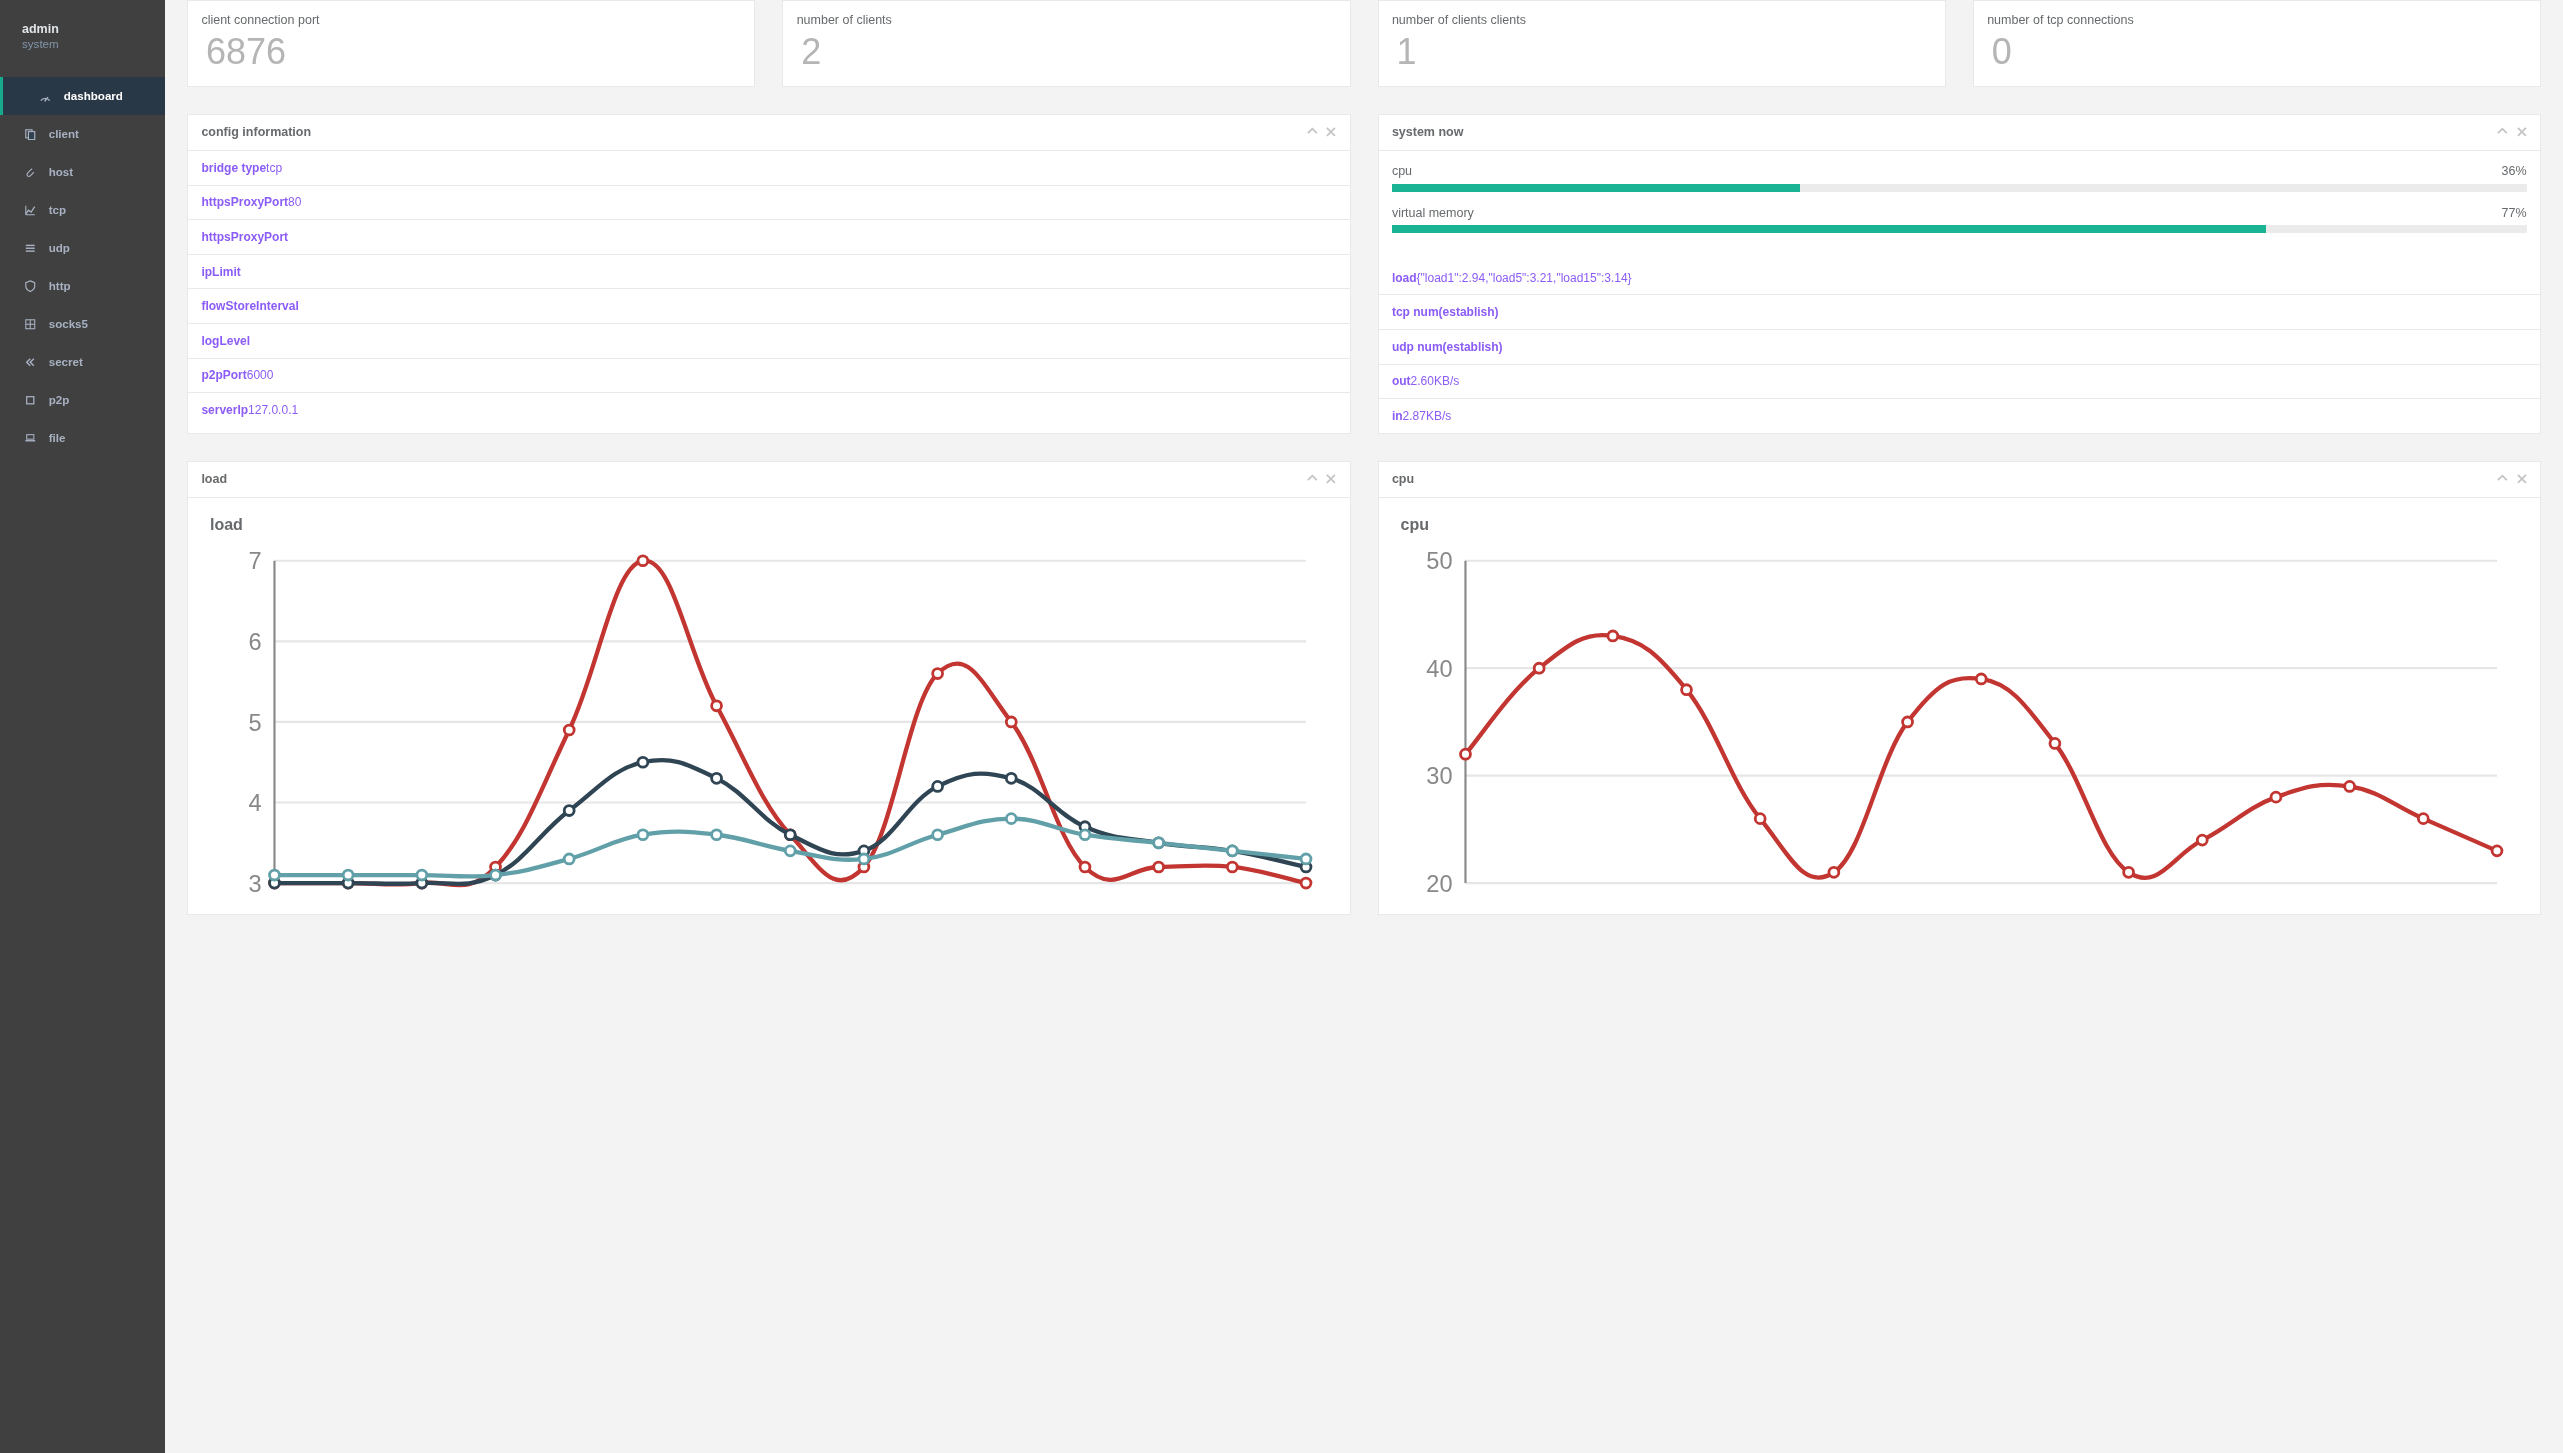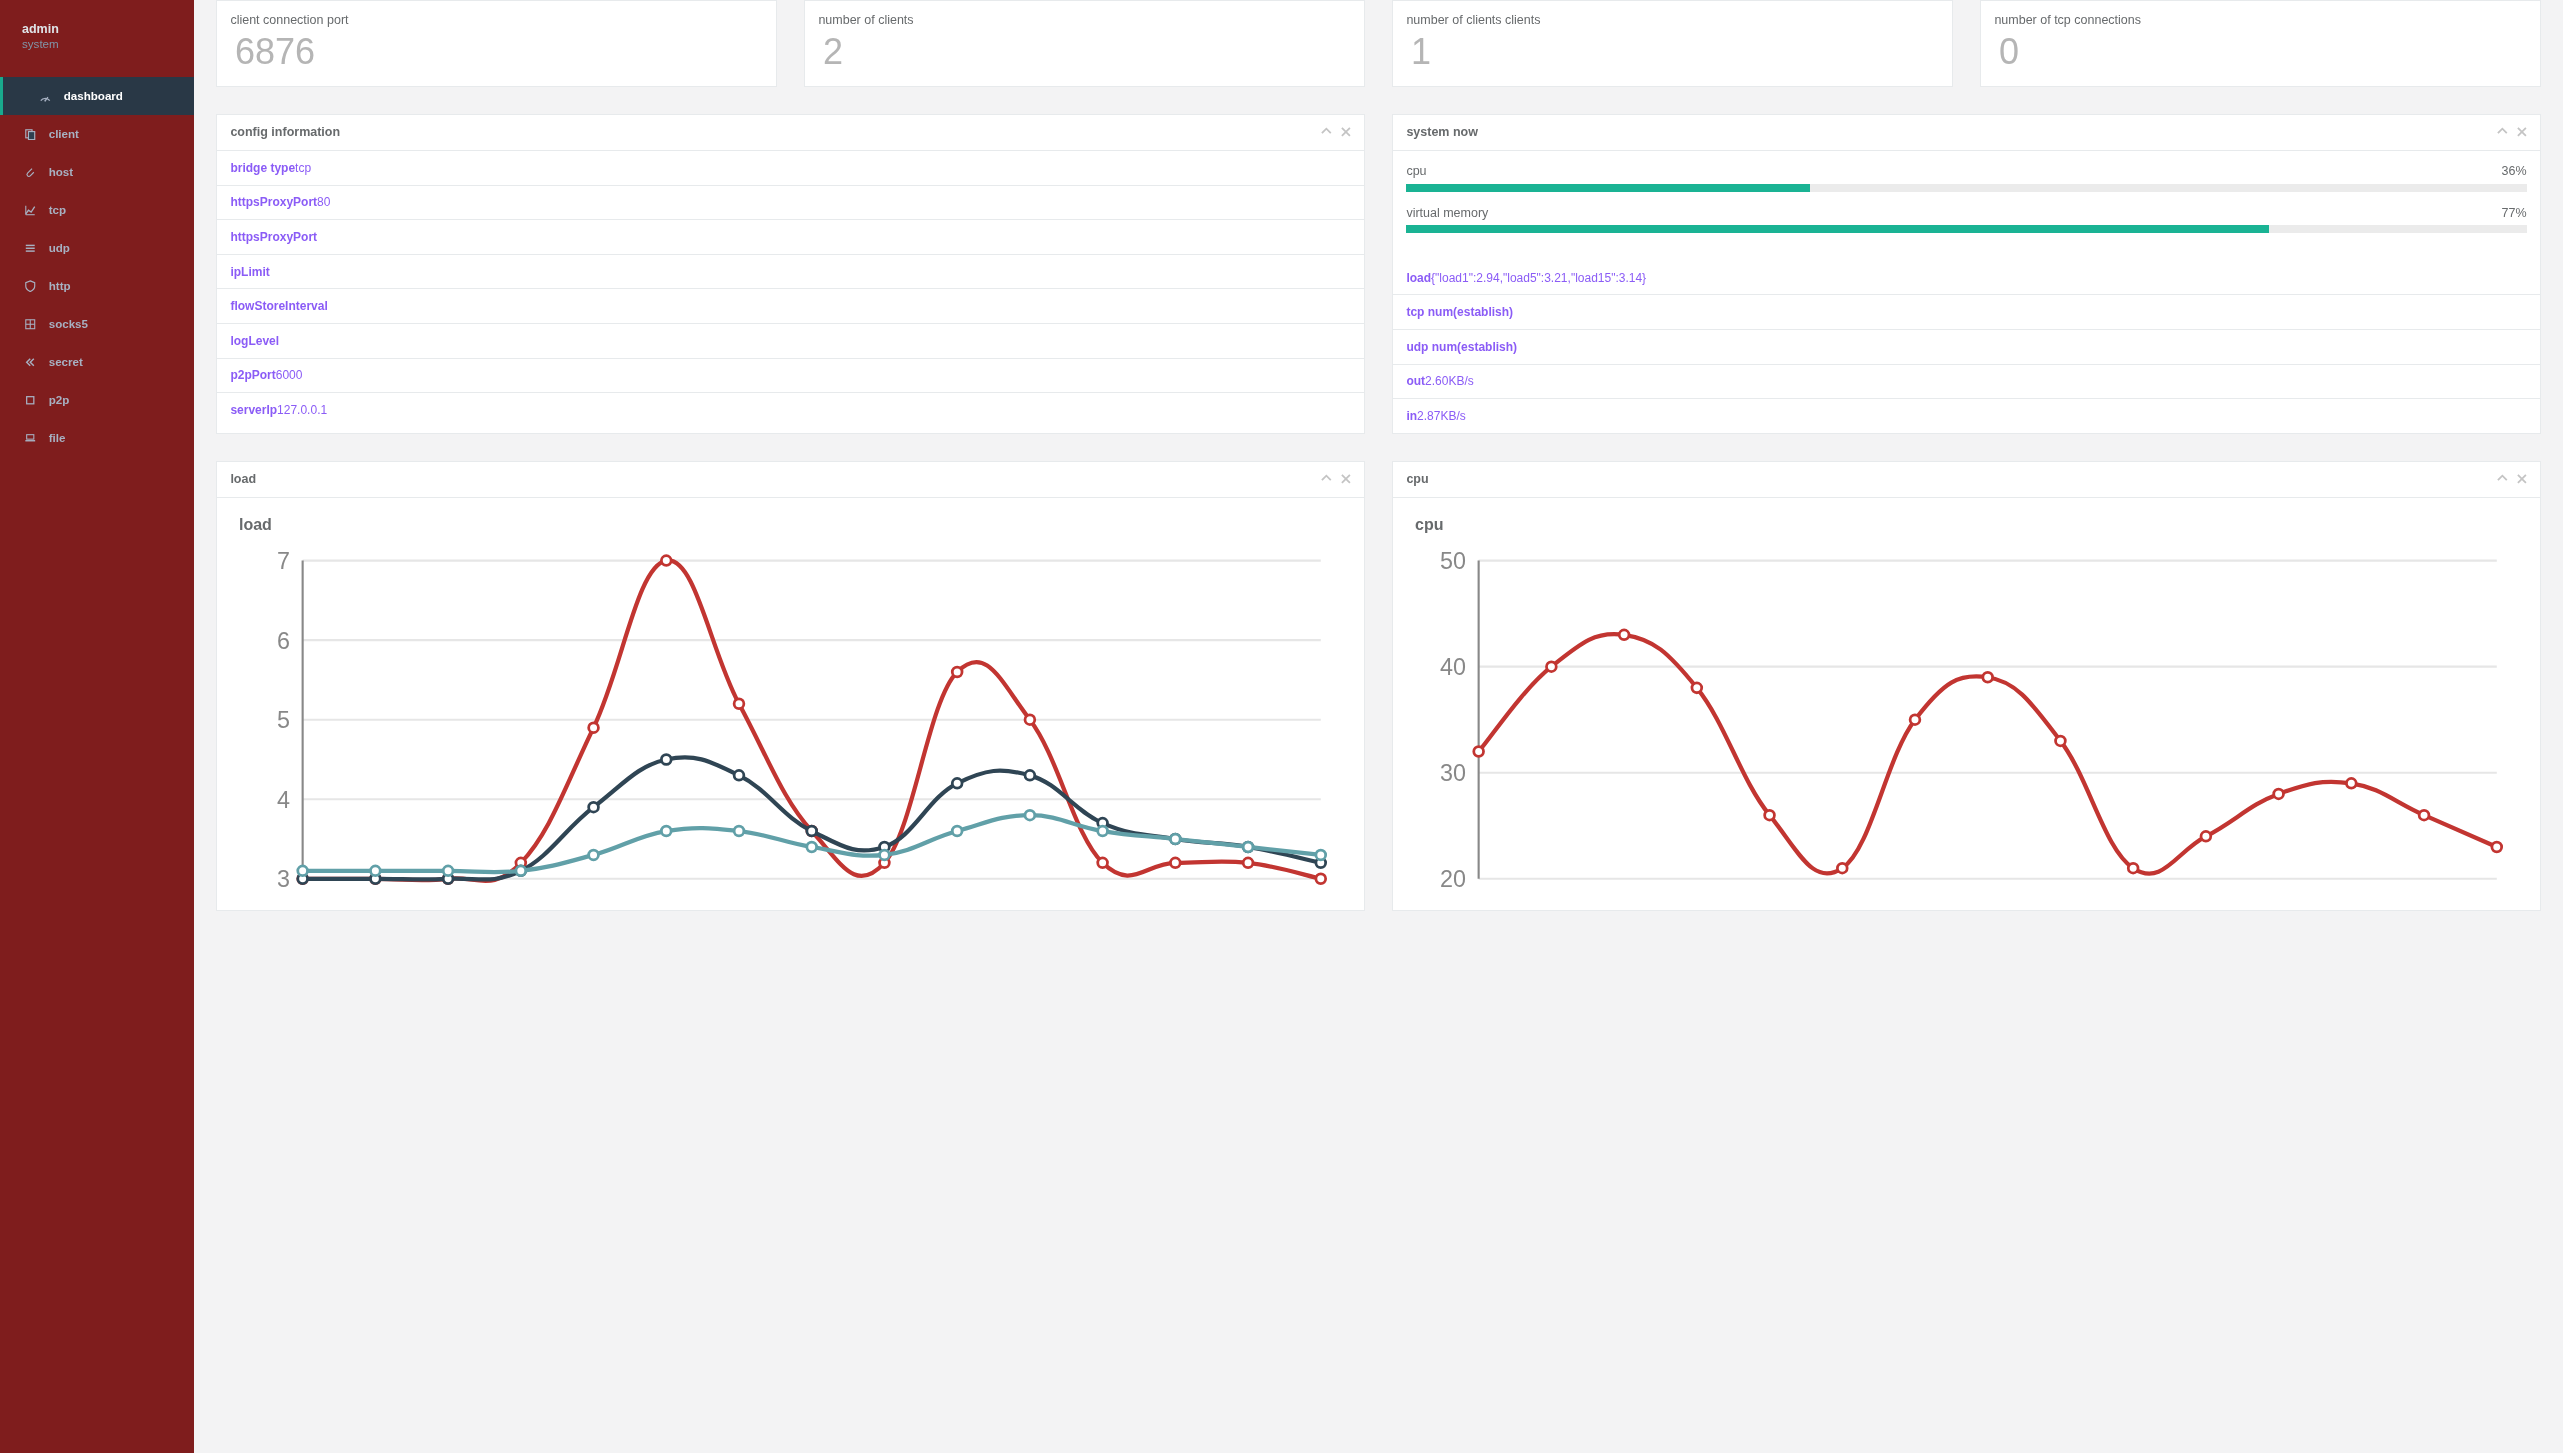--- a/index.html
+++ b/index.html
@@ -7,22 +7,22 @@
       font-family: -apple-system, BlinkMacSystemFont, "Segoe UI", Helvetica, Arial, sans-serif;
       background: #f3f3f4;
       color: #676a6c;
       font-size: 11.6px;
       overflow-x: hidden;
     }
     .layout { display: flex; min-height: 100vh; }
 
     
     .sidebar {
-      width: 194px;
-      background: #7f1d1d;
+      width: 165px;
+      background: #404040;
       flex-shrink: 0;
       min-height: 100vh;
     }
     .sidebar-header {
       padding: 20.5px 22px 18px 22px;
     }
     .sidebar-header .user {
       color: #dfe4e8;
       font-weight: 600;
       font-size: 12.5px;

